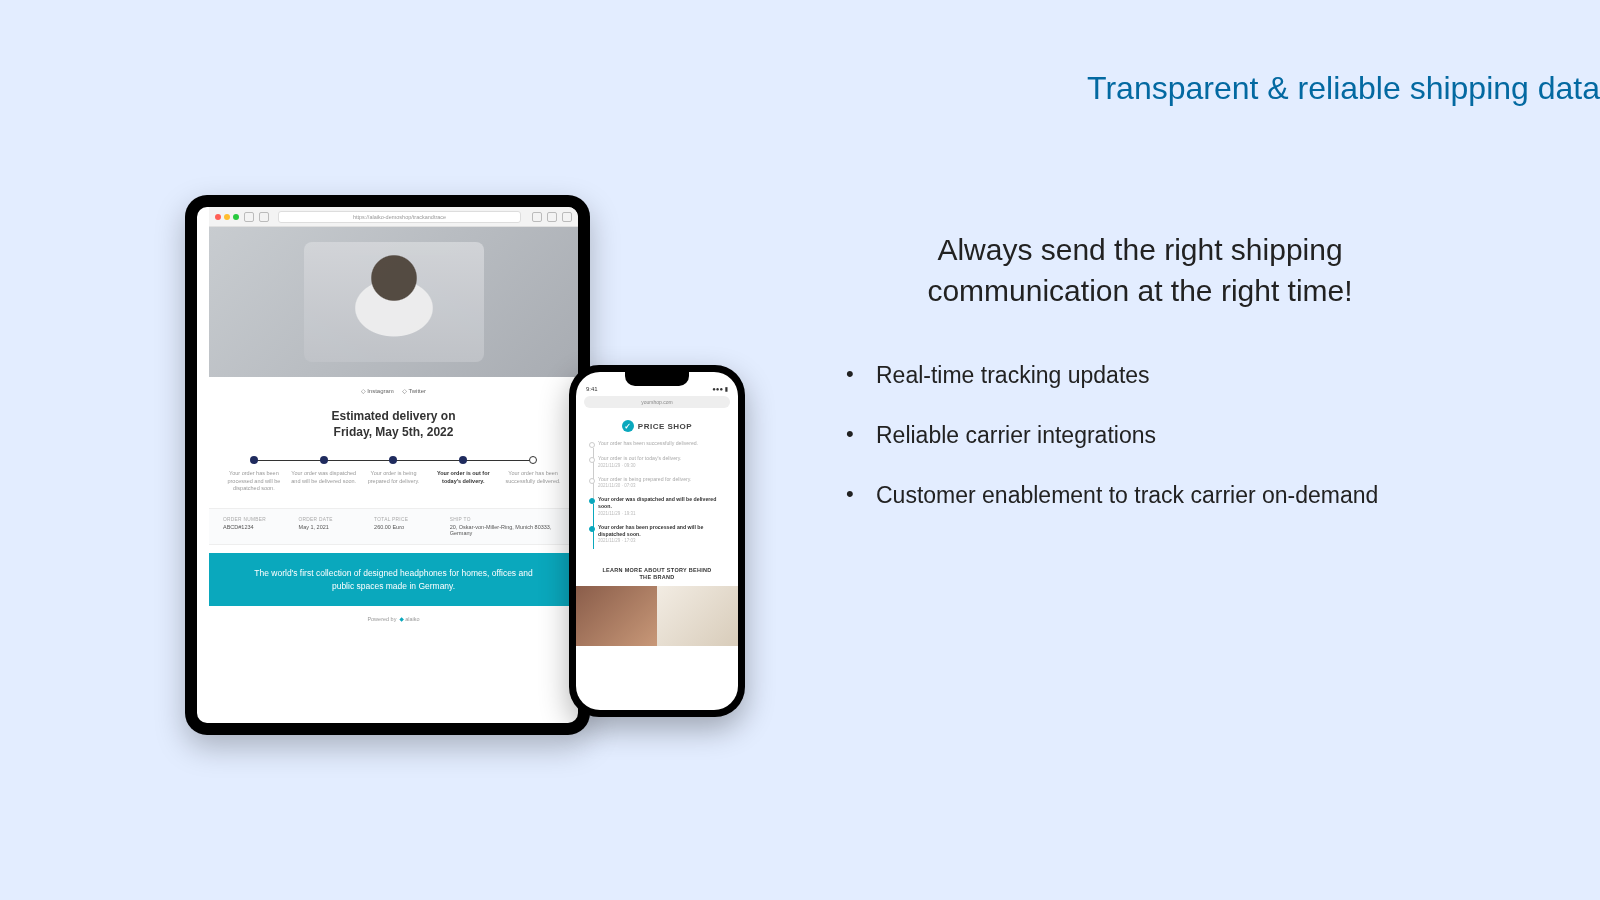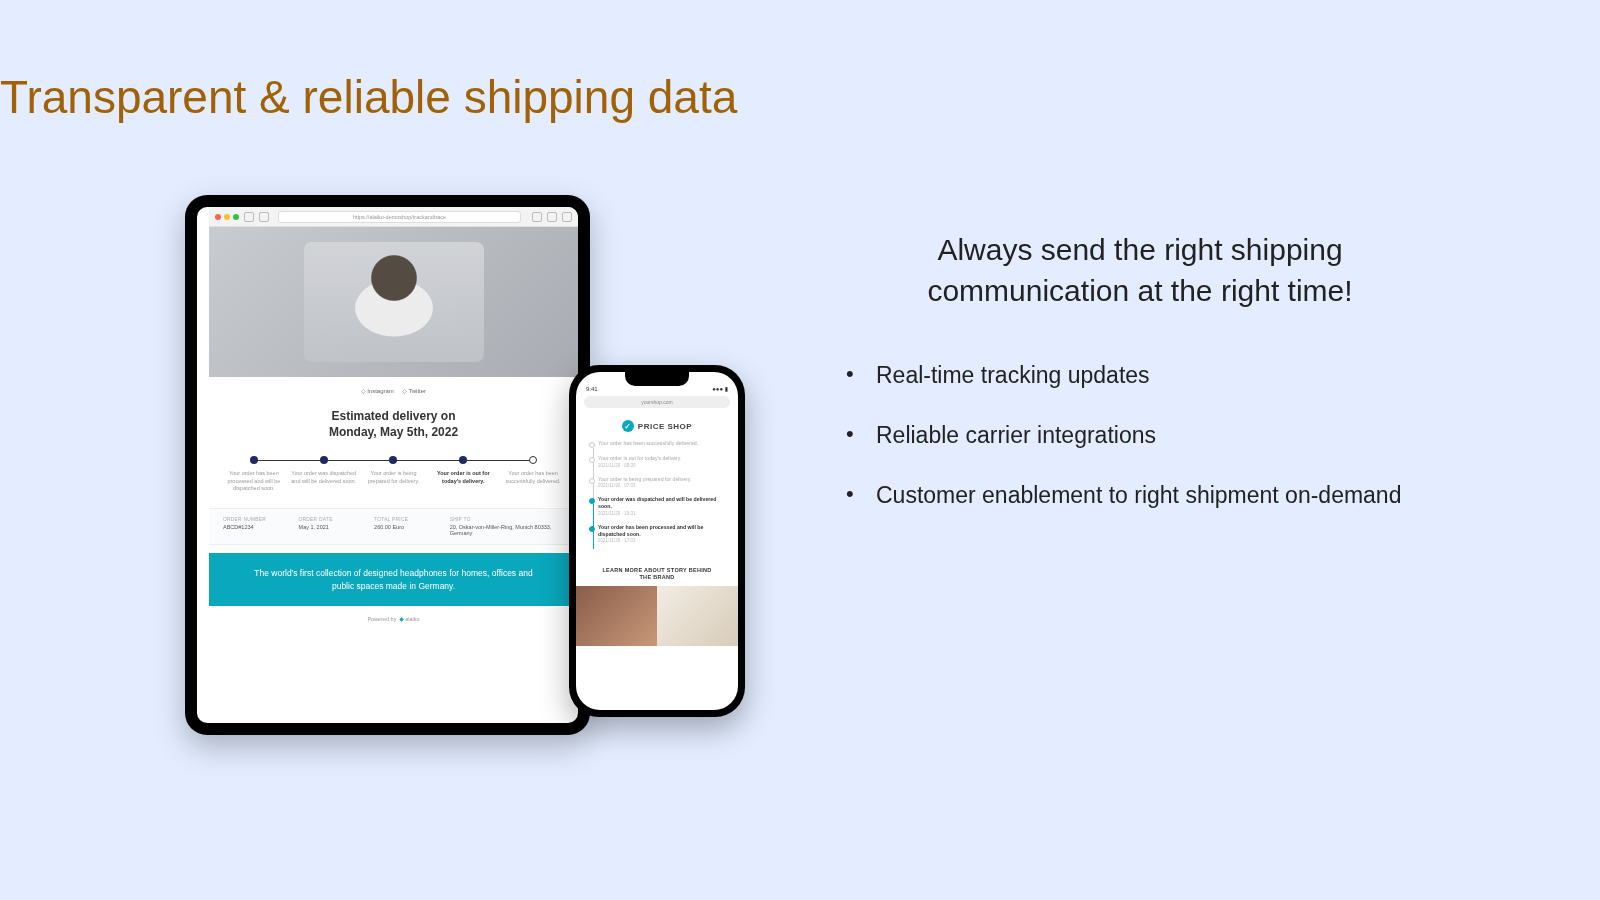--- a/index.html
+++ b/index.html
@@ -6,24 +6,24 @@
   html, body { width: 1600px; height: 900px; overflow: hidden; }
   body {
     background: #e3edff;
     font-family: -apple-system, BlinkMacSystemFont, "Segoe UI", Helvetica, Arial, sans-serif;
     position: relative;
   }
   .title {
     position: absolute;
     top: 70px;
     left: 0; right: 0;
-    text-align: left;
-    font-size: 46px;
+    text-align: right;
+    font-size: 32px;
     font-weight: 500;
-    color: #a16207;
+    color: #0369a1;
   }
   .stage {
     position: absolute;
     top: 195px;
     left: 185px;
     width: 560px;
     height: 570px;
   }
   
   .tablet {
@@ -301,21 +301,21 @@
       <div class="hero">
         <div class="hero-fig"></div>
       </div>
       <div class="socials">
         <span>◇ <span>Instagram</span></span>
         &nbsp;&nbsp;&nbsp;
         <span>◇ <span>Twitter</span></span>
       </div>
       <div class="est-head">
         <div>Estimated delivery on</div>
-        <div>Monday, May 5th, 2022</div>
+        <div>Friday, May 5th, 2022</div>
       </div>
       <div class="timeline" id="timeline">
           <div class="tstep">
             <div class="tdot"></div>
             <div class="tlabel">Your order has been processed and will be dispatched soon.</div>
           </div>
           <div class="tstep">
             <div class="tline"></div>
             <div class="tdot"></div>
             <div class="tlabel">Your order was dispatched and will be delivered soon.</div>
@@ -408,15 +408,15 @@
     </div>
   </div>
 
 </div>
 
 <div class="right">
   <div class="subhead">Always send the right shipping communication at the right time!</div>
   <ul class="bullets" id="bullets">
       <li>Real-time tracking updates</li>
       <li>Reliable carrier integrations</li>
-      <li>Customer enablement to right shipment on-demand</li>
+      <li>Customer enablement to track carrier on-demand</li>
     </ul>
 </div>
 
 </body></html>

